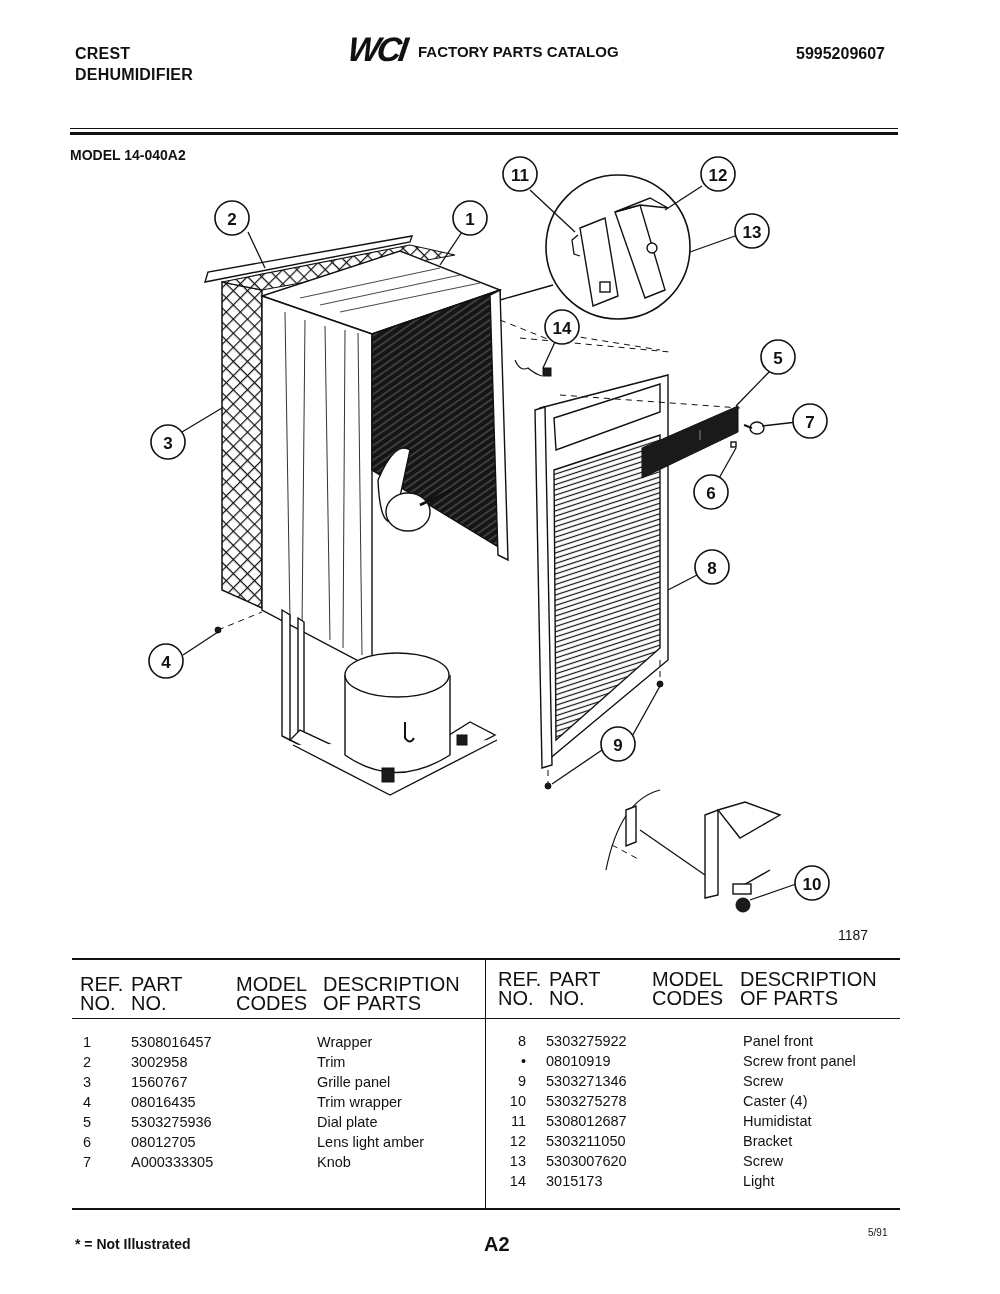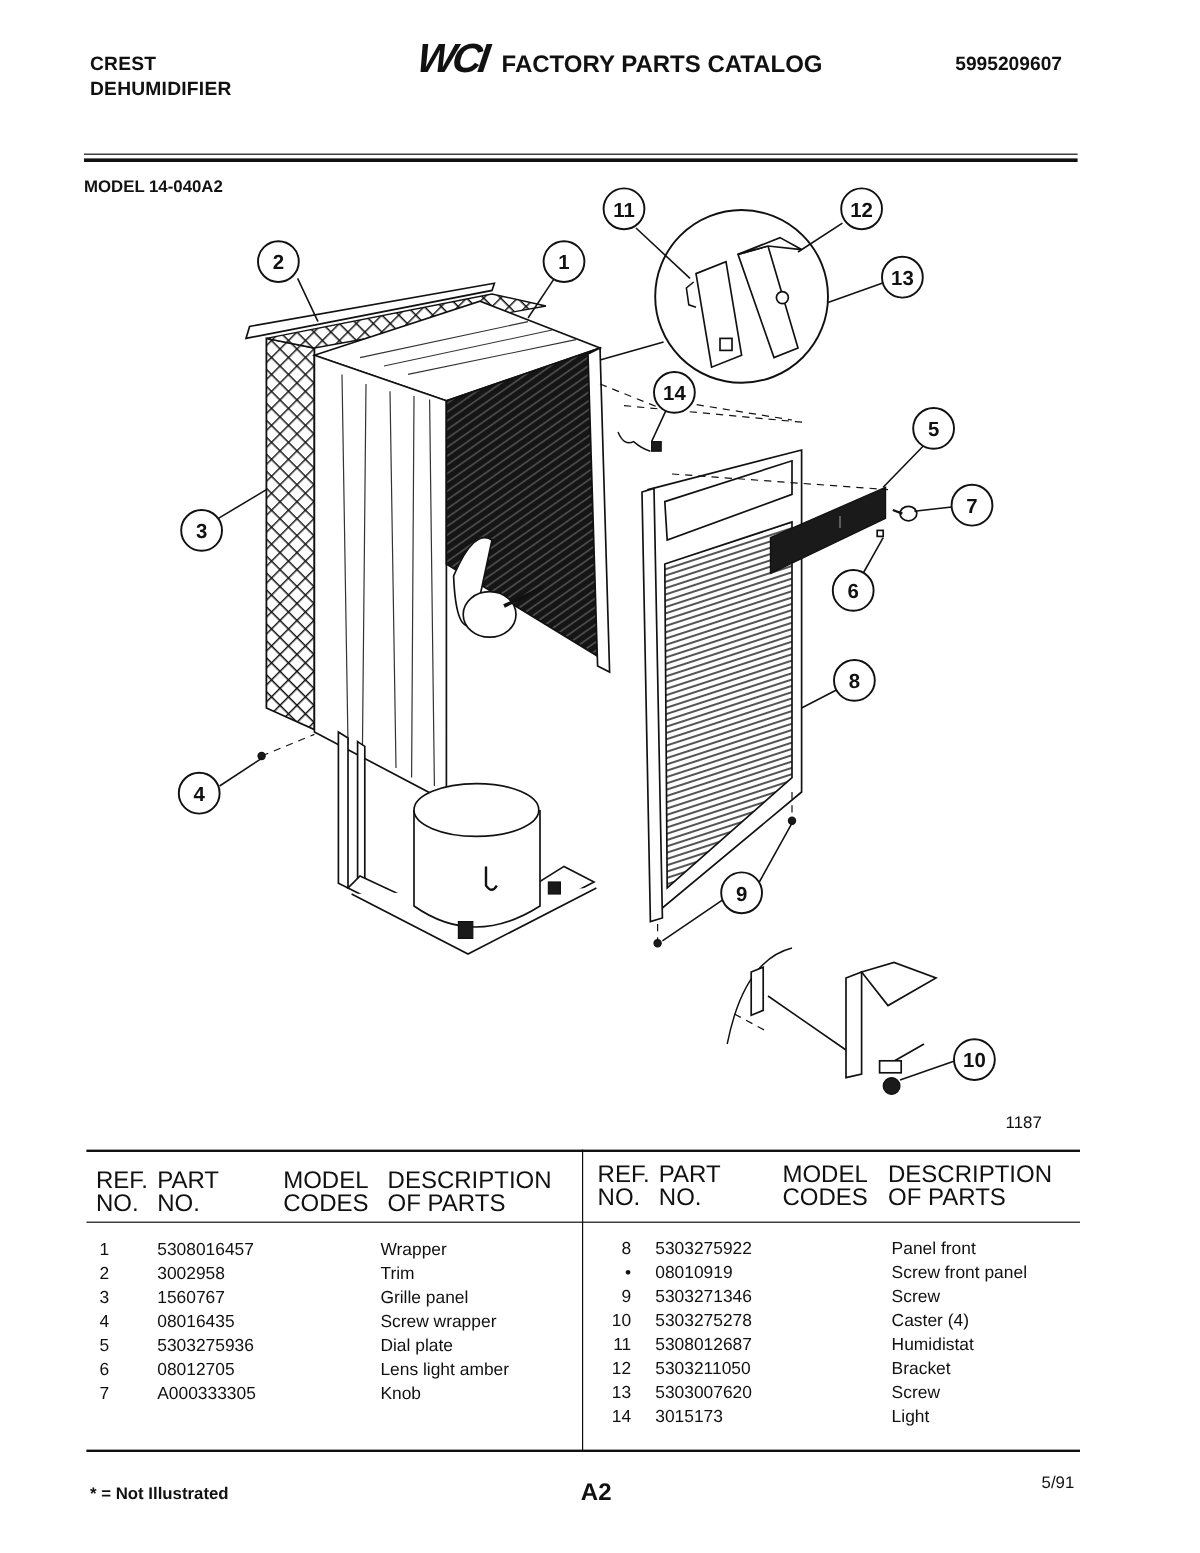--- a/index.html
+++ b/index.html
@@ -1,38 +1,38 @@
 <!DOCTYPE html>
 <html><head>
 <meta charset="utf-8">
 <style>
   html,body{margin:0;padding:0;background:#fff;}
   body{width:1000px;height:1294px;position:relative;overflow:hidden;font-family:"Liberation Sans",sans-serif;color:#111;}
   .abs{position:absolute;}
   .hdr-brand{left:75px;top:43px;font-weight:bold;font-size:16px;line-height:21px;letter-spacing:0.2px;}
   .hdr-logo{left:348px;top:30px;font-weight:bold;font-style:italic;font-size:34px;letter-spacing:-3px;transform:skewX(-8deg);font-family:"Liberation Sans",sans-serif;}
-  .hdr-title{left:418px;top:43px;font-weight:bold;font-size:20px;}
+  .hdr-title{left:418px;top:43px;font-weight:bold;font-size:15px;}
   .hdr-catno{left:796px;top:45px;font-weight:bold;font-size:16px;}
   .rule-thin{background:#111;height:1px;}
   .rule-thick{background:#111;height:3px;}
   .model{left:70px;top:147px;font-weight:bold;font-size:14px;text-align:center;}
   #diagram{left:0;top:0;}
   .callout circle{fill:#fff;stroke:#111;stroke-width:1.6;}
   .callout text{font-family:"Liberation Sans",sans-serif;font-weight:bold;font-size:17px;text-anchor:middle;dominant-baseline:central;fill:#111;}
   .leader{stroke:#111;stroke-width:1.3;fill:none;}
   .dash{stroke:#111;stroke-width:1;stroke-dasharray:6 5;fill:none;}
   .part{stroke:#111;stroke-width:1.4;fill:#fff;}
   .dark{fill:#1a1a1a;stroke:#111;stroke-width:1;}
   .drawno{left:838px;top:927px;font-size:14px;text-align:right;}
   table.parts{position:absolute;border-collapse:collapse;font-size:14.5px;}
   table.parts td{padding:0;line-height:20px;vertical-align:top;white-space:nowrap;}
   .thdr{font-size:20px;line-height:19px;}
   .footnote{left:75px;top:1236px;font-size:14px;font-weight:bold;}
   .pageno{left:484px;top:1233px;font-size:20px;font-weight:bold;}
-  .date{left:868px;top:1227px;font-size:14px;}
+  .date{left:868px;top:1227px;font-size:10px;}
 </style>
 </head>
 <body>
 
 <div class="abs hdr-brand">
   <div>CREST</div>
   <div>DEHUMIDIFIER</div>
 </div>
 <div class="abs hdr-logo">WCI</div>
 <div class="abs hdr-title">FACTORY PARTS CATALOG</div>
@@ -297,21 +297,21 @@
       <tr>
         <td>3</td>
         <td>1560767</td>
         <td></td>
         <td>Grille panel</td>
       </tr>
       <tr>
         <td>4</td>
         <td>08016435</td>
         <td></td>
-        <td>Screw wrapper</td>
+        <td>Trim wrapper</td>
       </tr>
       <tr>
         <td>5</td>
         <td>5303275936</td>
         <td></td>
         <td>Dial plate</td>
       </tr>
       <tr>
         <td>6</td>
         <td>08012705</td>

